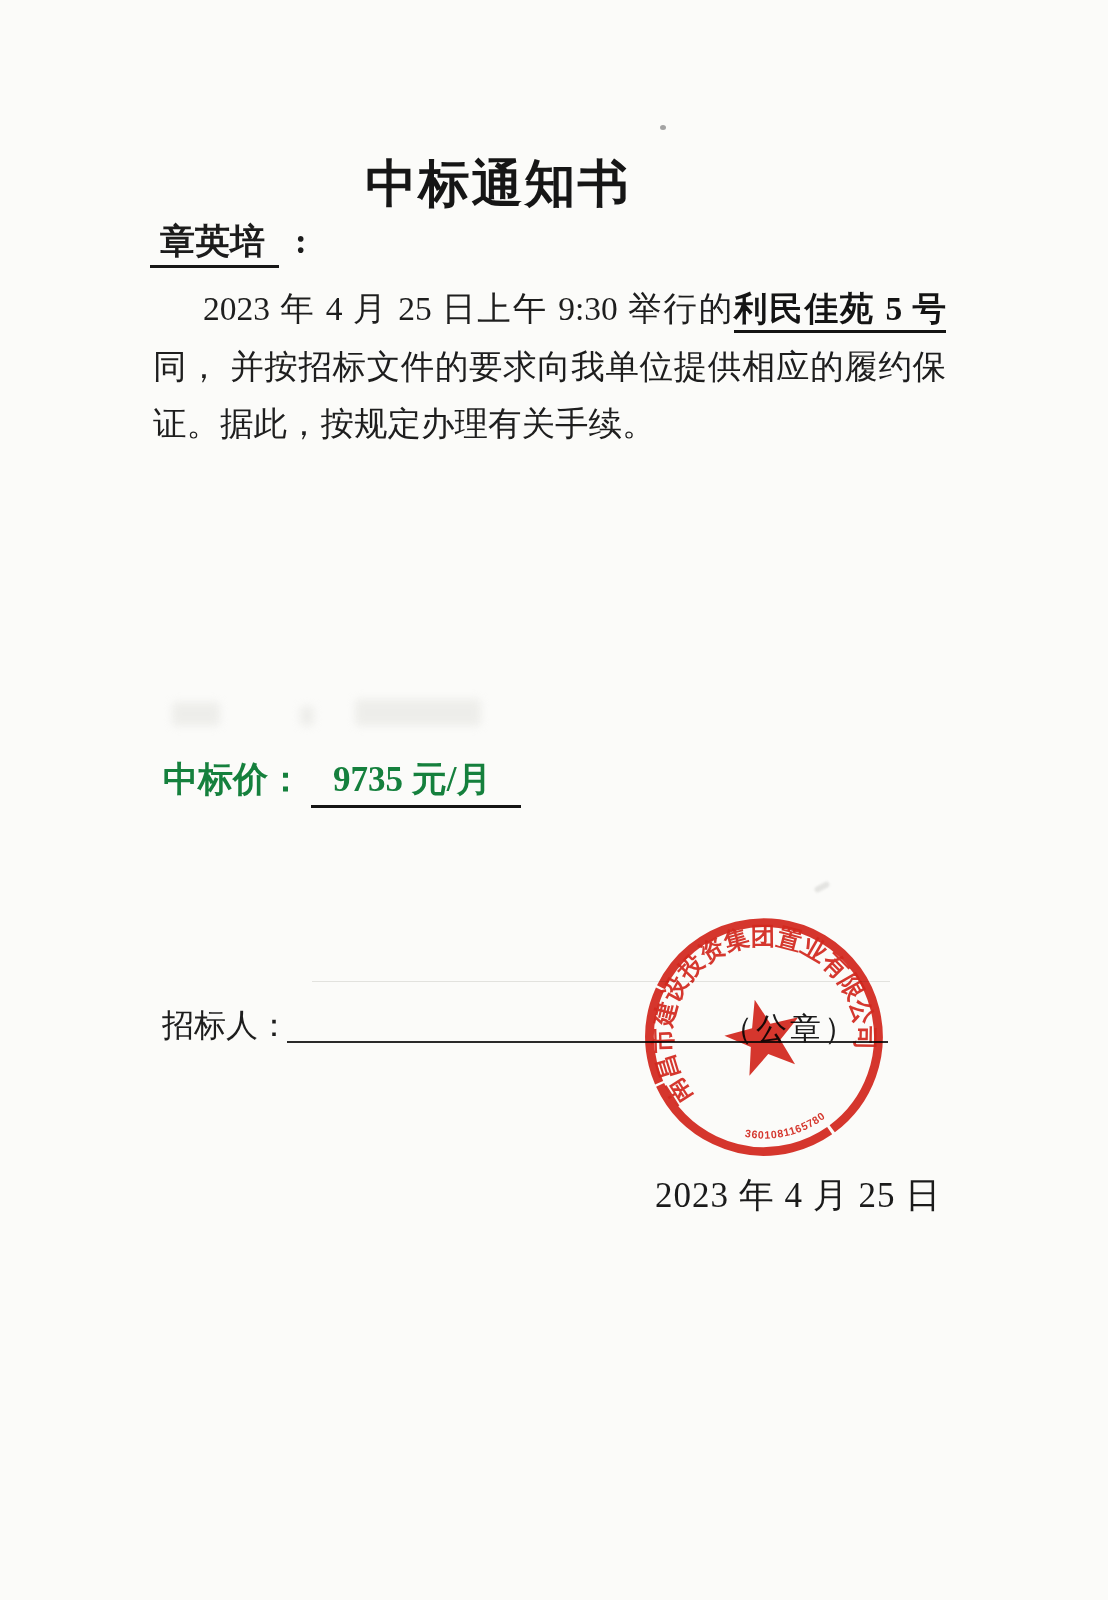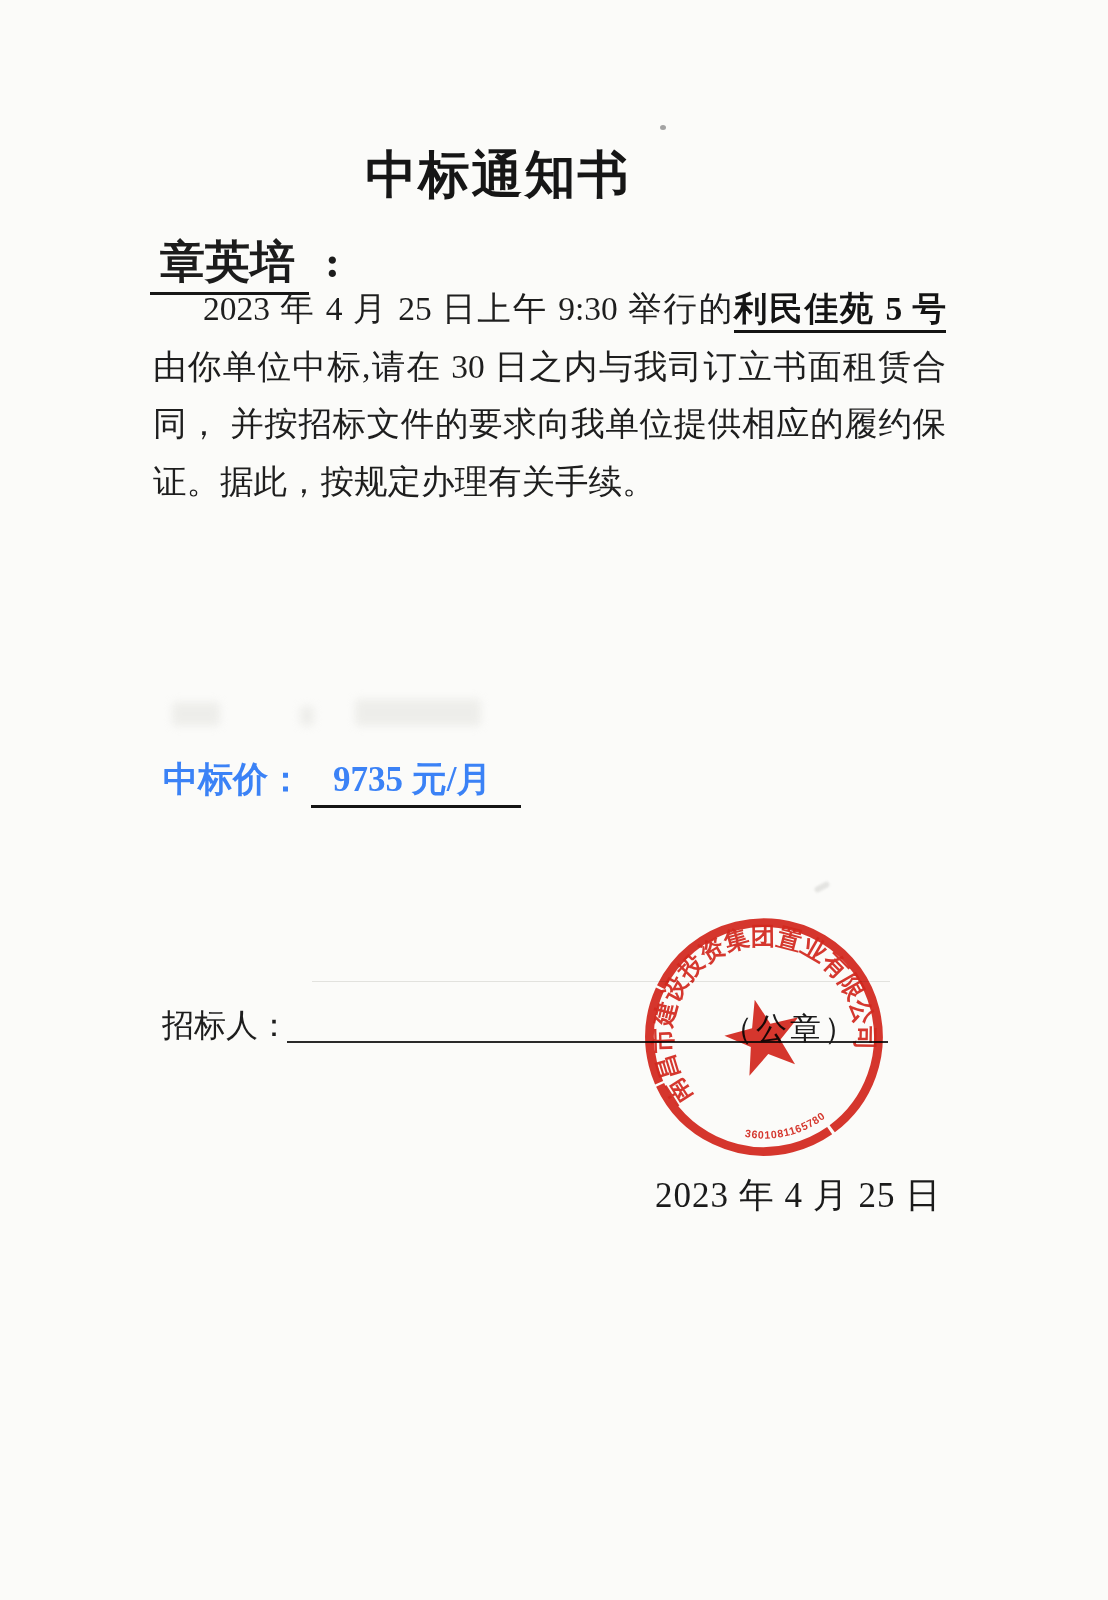--- a/index.html
+++ b/index.html
@@ -8,29 +8,29 @@
     background:#fbfbf9;
     position:relative;
     font-family:"Liberation Serif","DejaVu Serif",serif;
     color:#1c1c1c;
     overflow:hidden;
   }
   .abs{position:absolute;}
 
   
   .title{
-    top:141px;left:0;width:996px;
+    top:150px;left:0;width:996px;
     text-align:center;
     font-family:"Liberation Sans","DejaVu Sans",sans-serif;
     font-weight:700;font-size:51px;letter-spacing:2px;
     color:#161616;
   }
 
   
-  .addressee{top:232px;left:160px;font-size:45px;}
+  .addressee{top:218px;left:160px;font-size:35px;}
   .addressee .name{
     font-family:"Liberation Sans","DejaVu Sans",sans-serif;
     font-weight:700;
     border-bottom:3px solid #171717;
     padding:0 14px 5px 10px;
     margin-left:-10px;
   }
   .addressee .colon{margin-left:16px;font-weight:700;}
 
   
@@ -47,21 +47,21 @@
     font-weight:700;
     border-bottom:3px solid #141414;
     padding-bottom:3px;
     color:#141414;
   }
 
   
   .ghost{background:#e3e3df;filter:blur(4px);opacity:.55;border-radius:4px;}
 
   
-  .price{top:756px;left:163px;font-size:35px;font-weight:700;color:#3b82f6;}
+  .price{top:756px;left:163px;font-size:35px;font-weight:700;color:#15803d;}
   .price .value{
     border-bottom:3px solid #141414;
     padding:0 30px 6px 22px;
     margin-left:8px;
     font-family:"Liberation Serif","DejaVu Serif",serif;
   }
 
   
   .bidder-label{top:1004px;left:162px;font-size:32px;color:#1d1d1d;z-index:2;}
   .sig-line{top:1041px;left:287px;width:601px;border-top:2.5px solid #2a2a2a;z-index:2;}
@@ -89,21 +89,20 @@
 <div>
 
   <div class="abs title">中标通知书</div>
 
   <div class="abs addressee">
     <span class="name">章英培</span><span class="colon">:</span>
   </div>
 
   <div class="abs para">
     <div class="line indent"><span>2023 年 4 月 25 日上午 9:30 举行的</span><span class="bu">利民佳苑 5 号</span></div>
-    <div class="line"><span>由你单位中标,请在 30 日之内与我司订立书面租赁合</span></div>
     <div class="line"><span>同， 并按招标文件的要求向我单位提供相应的履约保</span></div>
     <div class="line last"><span>证。据此，按规定办理有关手续。</span></div>
   </div>
 
   <div class="abs ghost" style="top:702px;left:172px;width:48px;height:24px;"></div>
   <div class="abs ghost" style="top:706px;left:300px;width:14px;height:20px;"></div>
   <div class="abs ghost" style="top:699px;left:355px;width:126px;height:27px;"></div>
   <div class="abs speck" style="top:125px;left:660px;"></div>
   <div class="abs smear" style="top:884px;left:814px;"></div>
 

